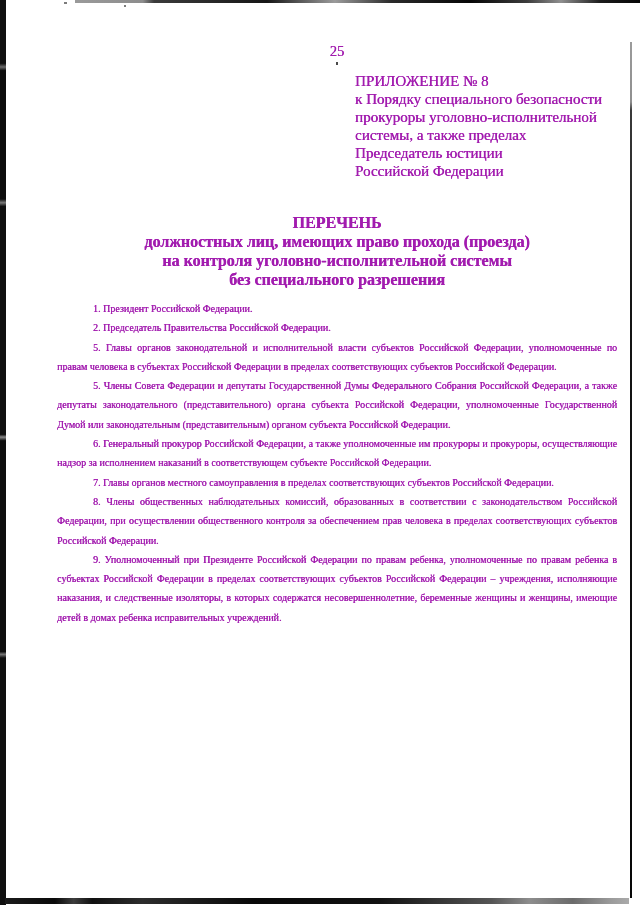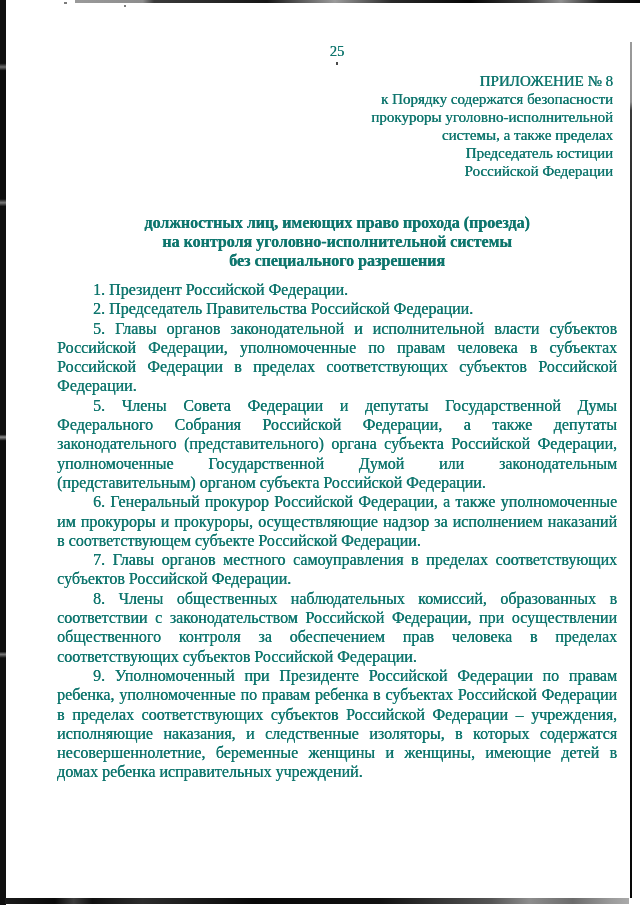--- a/index.html
+++ b/index.html
@@ -4,21 +4,21 @@
 <style>
   html, body { margin: 0; padding: 0; background: #e8e8e8; }
   .page {
     position: relative;
     width: 640px;
     height: 905px;
     margin: 0 auto;
     background: #ffffff;
     overflow: hidden;
     font-family: "Liberation Serif", "DejaVu Serif", serif;
-    color: #0f766e;
+    color: #a21caf;
   }
 
   
   .edge-left {
     position: absolute; left: 0; top: 0; width: 6px; height: 905px;
     background: linear-gradient(180deg,
       #101010 0%, #101010 7%, #6d6d6d 7.4%, #0d0d0d 7.8%,
       #0d0d0d 22%, #7a7a7a 22.4%, #101010 22.8%,
       #101010 48%, #8a8a8a 48.3%, #0e0e0e 48.7%,
       #0e0e0e 72%, #777777 72.3%, #0f0f0f 72.7%, #0f0f0f 100%);
@@ -56,36 +56,36 @@
   }
   .pagenum {
     margin-top: 42px;
     text-align: center;
     font-size: 14.5px;
     line-height: 18px;
   }
   .appendix {
     margin: 12px 4px 0 auto;
     width: 258px;
-    text-align: right;
+    text-align: left;
     font-size: 15px;
     line-height: 18px;
   }
   .appendix .hline { white-space: nowrap; }
   .doctitle {
     margin-top: 33px;
     text-align: center;
     font-weight: bold;
     font-size: 16px;
     line-height: 19px;
   }
   .bodytext { margin-top: 10px; }
   .bodytext p {
     margin: 0;
-    font-size: 16px;
+    font-size: 10px;
     line-height: 19.3px;
     text-align: justify;
     text-indent: 36px;
   }
 </style>
 </head>
 <body>
 
 <div class="page">
 
@@ -96,28 +96,29 @@
   <div class="speck speck-a"></div>
   <div class="speck speck-b"></div>
   <div class="speck speck-c"></div>
 
   <div class="doc">
 
     <div class="pagenum">25</div>
 
     <div class="appendix">
       <div class="hline">ПРИЛОЖЕНИЕ № 8</div>
-      <div class="hline">к Порядку содержатся безопасности</div>
+      <div class="hline">к Порядку специального безопасности</div>
       <div class="hline">прокуроры уголовно-исполнительной</div>
       <div class="hline">системы, а также пределах</div>
       <div class="hline">Председатель юстиции</div>
       <div class="hline">Российской Федерации</div>
     </div>
 
     <div class="doctitle">
+      <div>ПЕРЕЧЕНЬ</div>
       <div>должностных лиц, имеющих право прохода (проезда)</div>
       <div>на контроля уголовно-исполнительной системы</div>
       <div>без специального разрешения</div>
     </div>
 
     <div class="bodytext">
       <p>1. Президент Российской Федерации.</p>
       <p>2. Председатель Правительства Российской Федерации.</p>
       <p>5. Главы органов законодательной и исполнительной власти субъектов Российской Федерации, уполномоченные по правам человека в субъектах Российской Федерации в пределах соответствующих субъектов Российской Федерации.</p>
       <p>5. Члены Совета Федерации и депутаты Государственной Думы Федерального Собрания Российской Федерации, а также депутаты законодательного (представительного) органа субъекта Российской Федерации, уполномоченные Государственной Думой или законодательным (представительным) органом субъекта Российской Федерации.</p>

